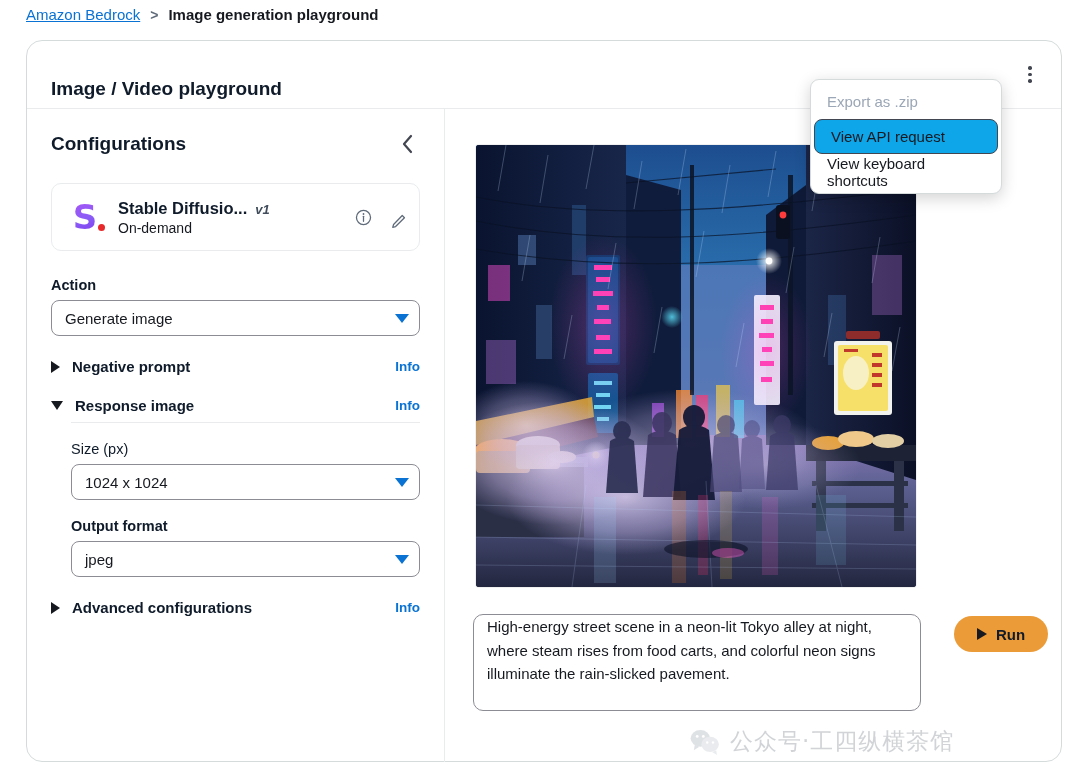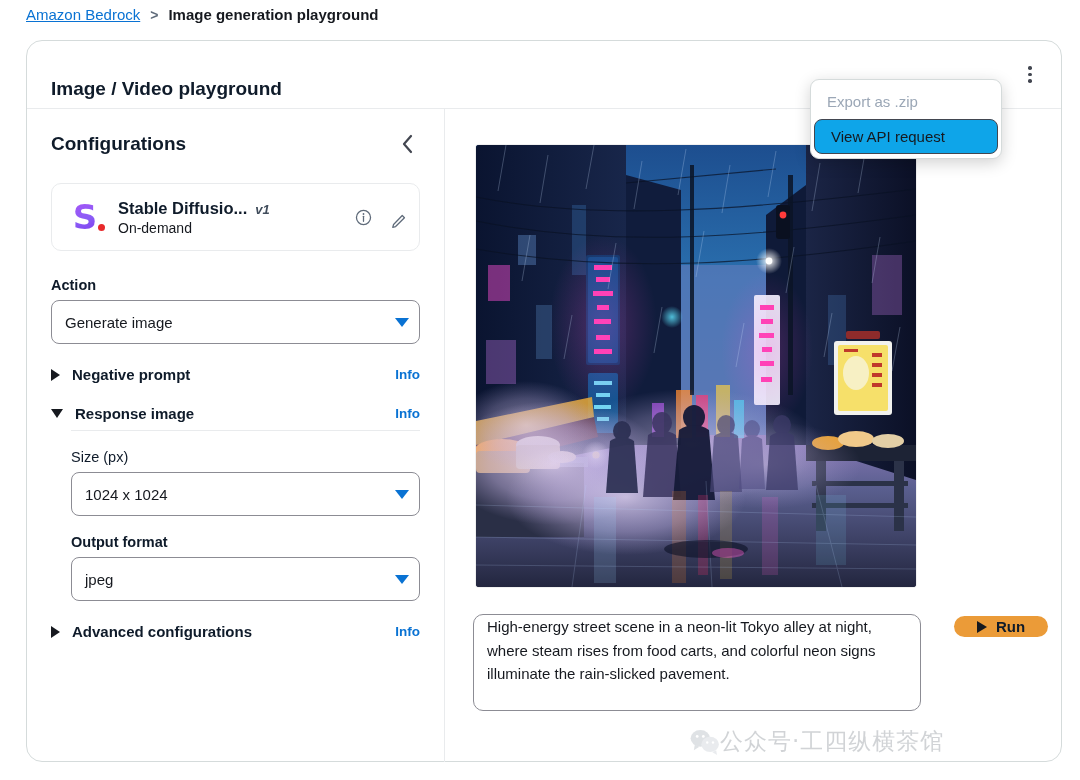--- a/index.html
+++ b/index.html
@@ -96,21 +96,21 @@
     white-space: nowrap; overflow: hidden;
   }
   .model-version { font-size: 13px; font-style: italic; font-weight: 600; color: #414d5c; }
   .model-sub { font-size: 14px; color: #16191f; margin-top: 2px; }
   .icon-btn { cursor: pointer; color: #5f6b7a; flex: none; display:flex; align-items:center; }
 
   
   .field-label { font-size: 14.5px; font-weight: 700; color: #0f1b2a; margin-bottom: 7px; }
   .field-label.light { font-weight: 400; }
   .select {
-    height: 44px; border: 1px solid #8c8c94; border-radius: 8px;
+    height: 36px; border: 1px solid #8c8c94; border-radius: 8px;
     background: #fff; display: flex; align-items: center;
     padding: 0 10px 0 13px; cursor: pointer; justify-content: space-between;
   }
   .select-value { font-size: 15px; color: #16191f; }
   .caret { width: 0; height: 0; border-left: 7px solid transparent;
            border-right: 7px solid transparent; border-top: 9px solid #0972d3; }
 
   
   .expander {
     display: flex; align-items: center; justify-content: space-between;
@@ -141,21 +141,21 @@
     position: absolute; left: 28px; top: 505px;
     width: 448px; height: 97px;
     border: 1px solid #8c8c94; border-radius: 10px;
     padding: 0 13px; background: #fff;
     font-size: 15px; line-height: 1.58; color: #16191f;
     overflow: hidden; cursor: text;
   }
 
   .run-btn {
     position: absolute; left: 509px; top: 507px;
-    width: 94px; height: 21px; border-radius: 18px;
+    width: 94px; height: 36px; border-radius: 18px;
     background: #eb9b38; color: #0f1b2a;
     display: flex; align-items: center; justify-content: center; gap: 9px;
     font-size: 15px; font-weight: 700; cursor: pointer; border: none;
     font-family: "Liberation Sans", sans-serif;
   }
   .run-tri { width: 0; height: 0; border-top: 6px solid transparent;
              border-bottom: 6px solid transparent; border-left: 10px solid #16191f; }
 
   
   .menu {
@@ -169,21 +169,21 @@
   }
   .menu-item.disabled { color: #9ba7b6; cursor: default; }
   .menu-item.selected {
     border: 1px solid #424650; border-radius: 8px;
     margin: 0 3px; background: #0ea5e9; height: 35px;
   }
 
   
   .watermark {
     position: absolute; left: 690px; top: 726px;
-    display: flex; align-items: center; 
+    display: flex; align-items: center; gap: 10px;
     opacity: .45; pointer-events: none; z-index: 60;
   }
   .wm-text {
     font-size: 23px; color: #9aa0a6; letter-spacing: 1px;
     font-family: "DejaVu Sans", sans-serif;
   }
 </style>
 </head>
 <body>
 
@@ -527,20 +527,21 @@
           <span>Run</span>
         </button>
 
       </div>
     </div>
   </div>
 
   <div class="menu">
     <div class="menu-item disabled">Export as .zip</div>
     <div class="menu-item selected">View API request</div>
+    <div class="menu-item">View keyboard shortcuts</div>
   </div>
 
   <div class="watermark">
     <svg width="30" height="26" viewBox="0 0 32 28" aria-hidden="true">
       <ellipse cx="11" cy="10" rx="10.5" ry="9" fill="#b9bfc6"></ellipse>
       <polygon points="5,17 4,23 10,19" fill="#b9bfc6"></polygon>
       <ellipse cx="21.5" cy="16.5" rx="9.5" ry="8.2" fill="#cfd4da"></ellipse>
       <polygon points="28,23 29,28 24,25" fill="#cfd4da"></polygon>
       <circle cx="7.6" cy="8" r="1.5" fill="#ffffff"></circle>
       <circle cx="14.2" cy="8" r="1.5" fill="#ffffff"></circle>

